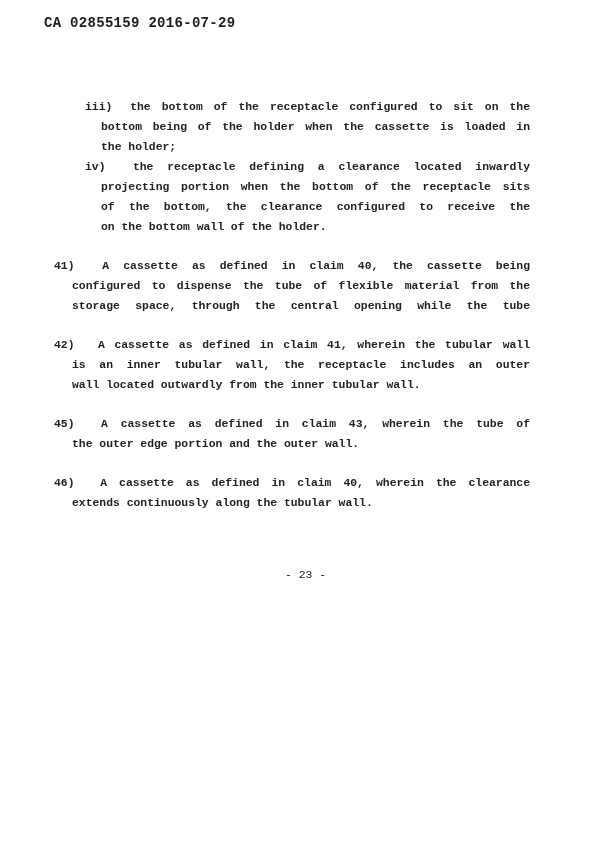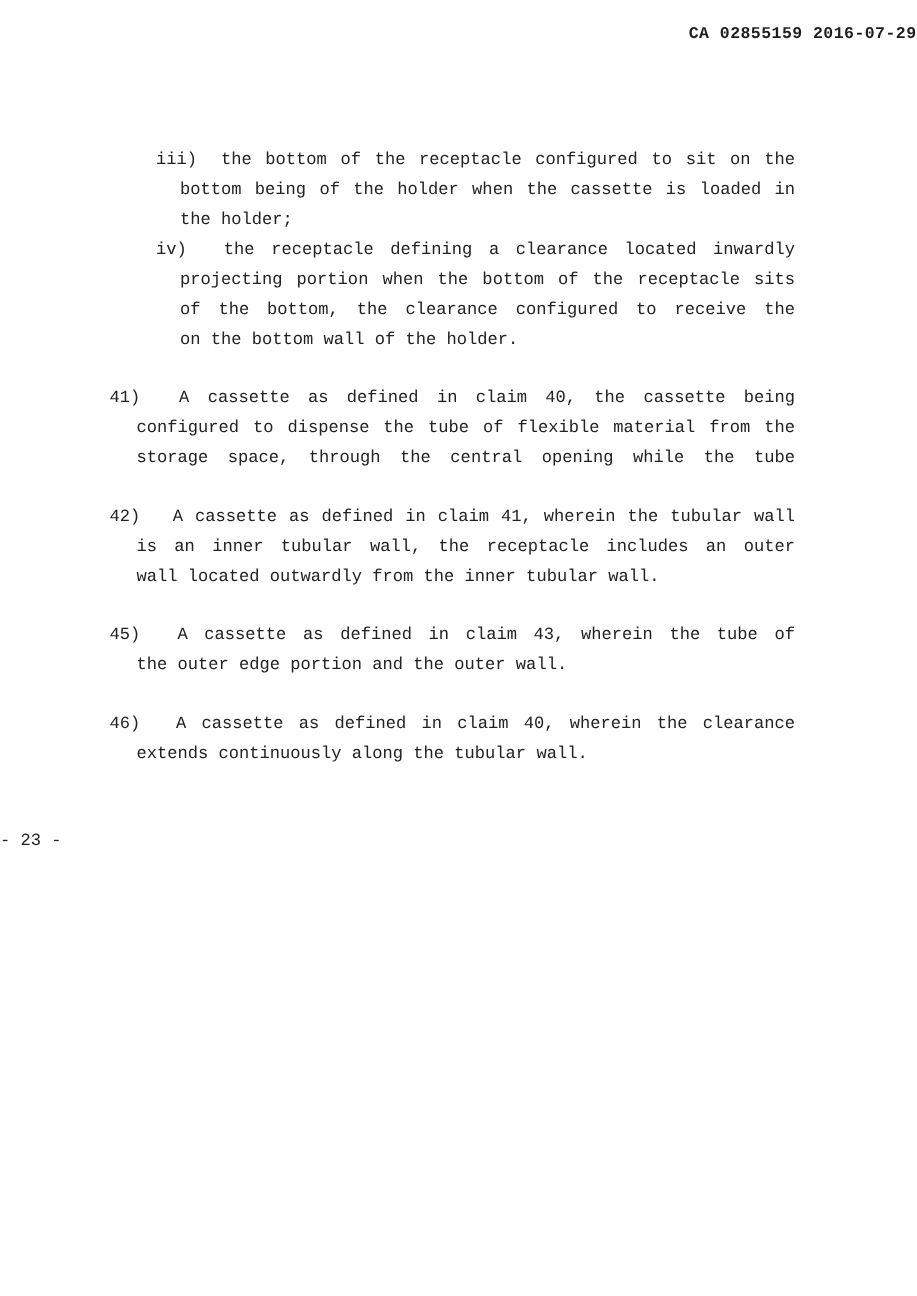--- a/index.html
+++ b/index.html
@@ -12,30 +12,32 @@
     width: 611px;
     height: 864px;
     background: #ffffff;
     overflow: hidden;
     font-family: "Liberation Mono", "DejaVu Sans Mono", monospace;
     font-size: 11.4px;
     color: #222222;
   }
   .header {
     padding-top: 13px;
-    text-align: right;
-    font-size: 11px;
+    text-align: left;
+    font-size: 14px;
     font-weight: bold;
     letter-spacing: 0.3px;
     line-height: 20px;
     color: #1d1d1d;
+    padding-left: 44px;
   }
   main {
     display: block;
-    margin: 64px 81px 0 73px; 
+    margin: 64px 81px 0 54px; 
+    font-weight: bold;
   }
   .line {
     line-height: 20px;
     height: 20px;
     white-space: normal;
   }
   
   .just {
     text-align: justify;
     text-align-last: justify;
@@ -46,22 +48,22 @@
   
   .subitem { margin-top: 0; }
   .s-first { margin-left: 31px; }
   .s-cont  { margin-left: 47px; }
   .marker {
     display: inline-block;
     width: 5ch;
     text-indent: 0;
   }
   .pagenum {
-    margin-top: 38px;
-    text-align: left;
+    margin-top: 52px;
+    text-align: center;
     line-height: 20px;
     color: #222222;
   }
 </style>
 </head>
 <body>
 
 <div class="page">
 
   <div class="header">CA 02855159 2016-07-29</div>

